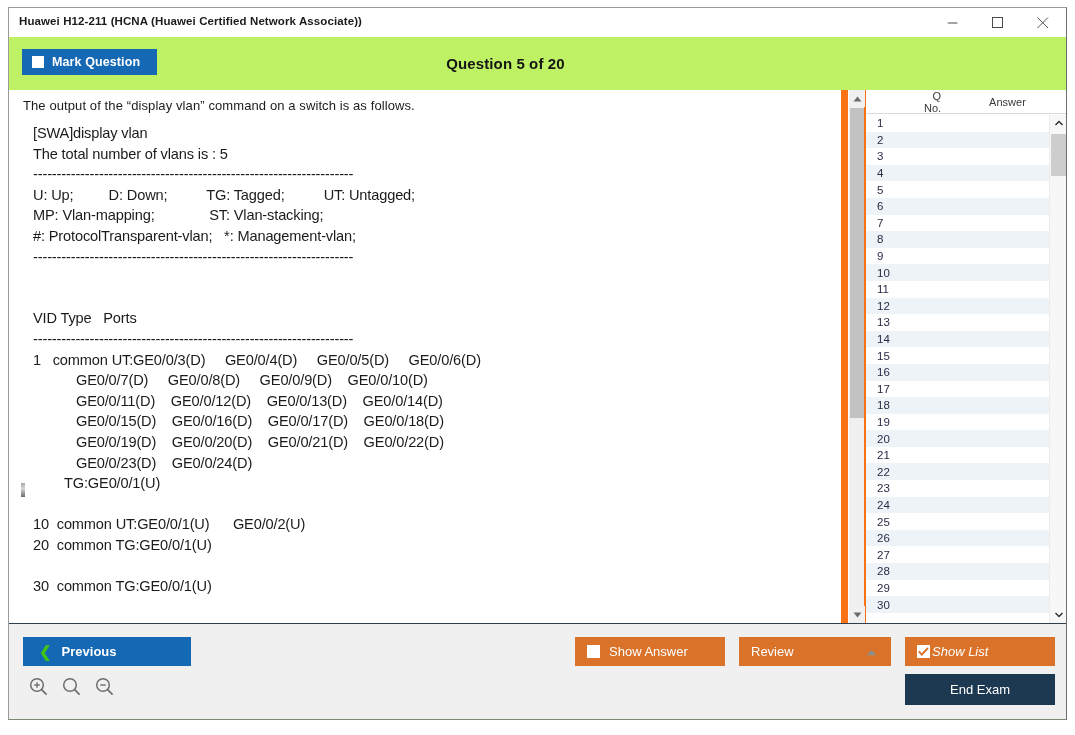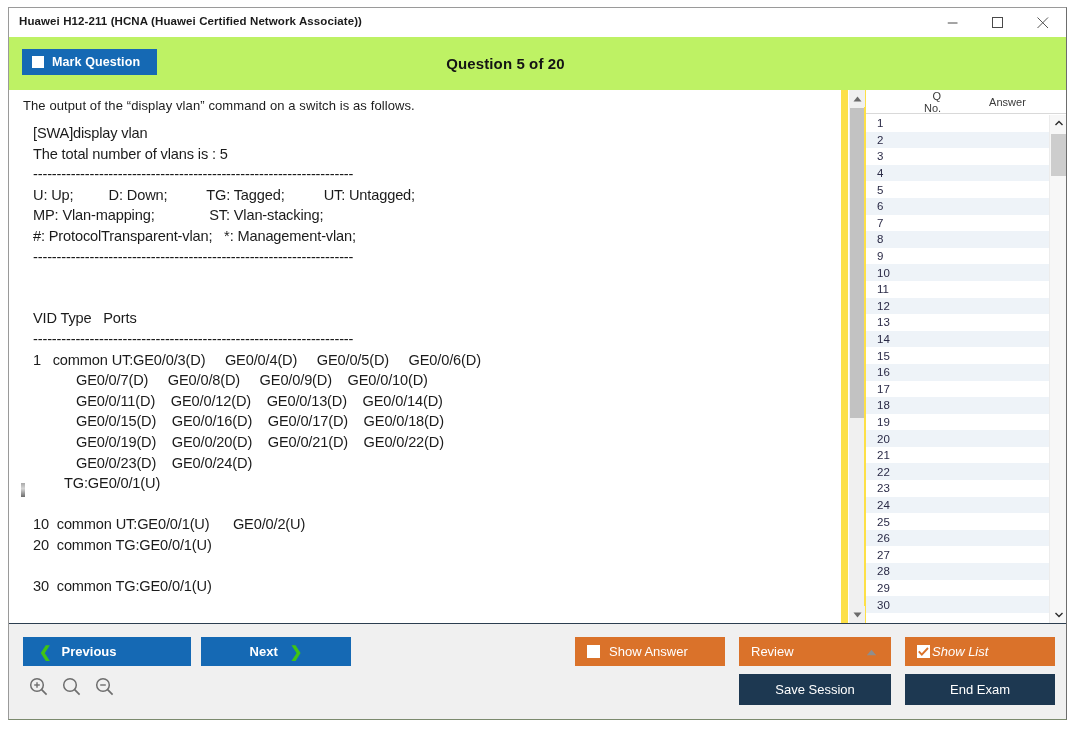--- a/index.html
+++ b/index.html
@@ -85,21 +85,21 @@
     pointer-events: none;
     padding-right: 64px;
     letter-spacing: 0.1px;
     border-radius: 25px;
   }
 
   
   #body-area {
     position: absolute; left: 0; top: 82px;
     width: 100%; height: 533px;
-    background: #fde047;
+    background: #f97316;
   }
 
   
   #question-pane {
     position: absolute; left: 0; top: 0;
     width: 832px; height: 533px;
     background: #ffffff;
     overflow: hidden;
     padding: 8px 0 0 14px;
   }
@@ -517,24 +517,20 @@
     </div>
   </div>
 
   <div id="footer-area">
 
     <button class="btn btn-blue" id="btn-previous">
       <span class="chevron-green">❮</span>
       <span>Previous</span>
     </button>
 
-    <button class="btn btn-blue" id="btn-next">
-      <span>Next</span>
-      <span class="chevron-green">❯</span>
-    </button>
 
     <button class="btn btn-orange" id="btn-show-answer">
       <span class="chk-box"></span>
       <span>Show Answer</span>
     </button>
 
     <button class="btn btn-orange" id="btn-review">
       <span>Review</span>
       <span>
         <svg width="11" height="7" viewBox="0 0 11 7">
@@ -545,23 +541,20 @@
 
     <button class="btn btn-orange" id="btn-show-list">
       <span class="chk-box">
         <svg width="11" height="9" viewBox="0 0 11 9">
           <polyline points="0.8,4.4 3.8,7.6 10,1" fill="none" stroke="#da722a" stroke-width="1.9"></polyline>
         </svg>
       </span>
       <span>Show List</span>
     </button>
 
-    <button class="btn btn-navy" id="btn-save-session">
-      <span>Save Session</span>
-    </button>
 
     <button class="btn btn-navy" id="btn-end-exam">
       <span>End Exam</span>
     </button>
 
     <div id="zoom-tools">
       <span class="zoom-icon">
         <svg width="19" height="19" viewBox="0 0 19 19">
           <circle cx="8" cy="8" r="6.3" fill="none" stroke="#6e6e6e" stroke-width="1.5"></circle>
           <line x1="12.4" y1="12.4" x2="17.6" y2="17.6" stroke="#6e6e6e" stroke-width="1.7"></line>

